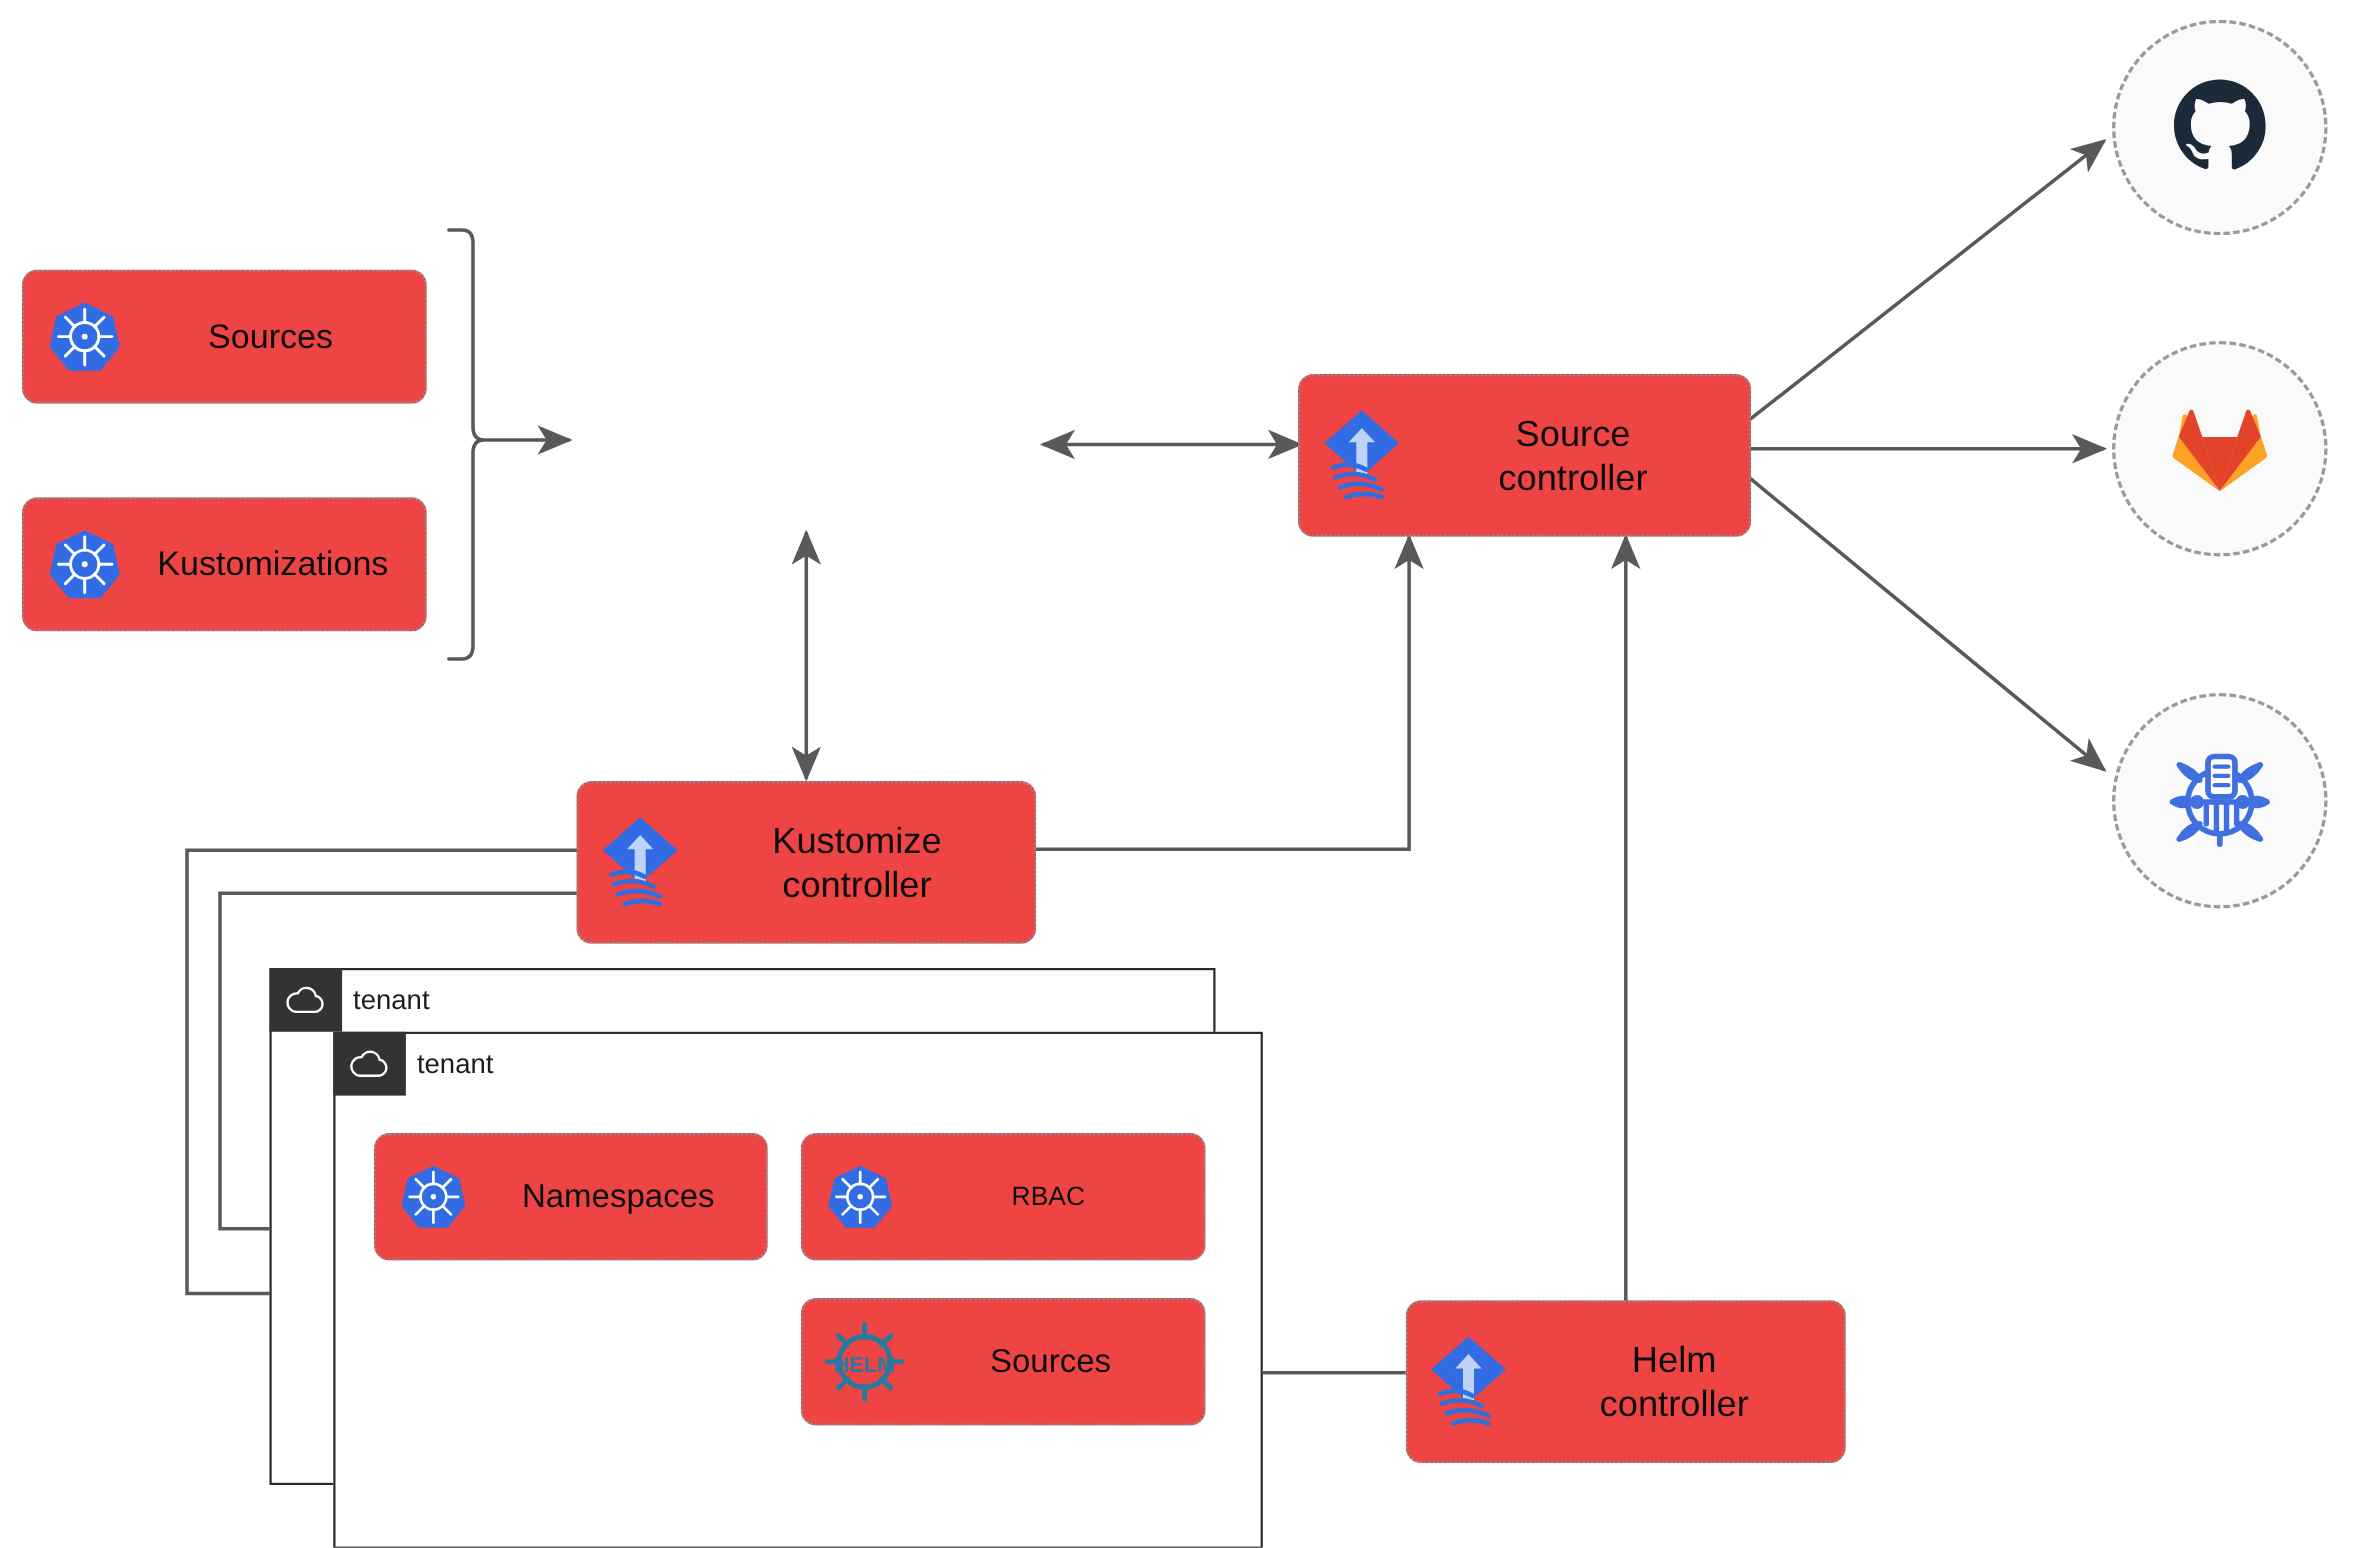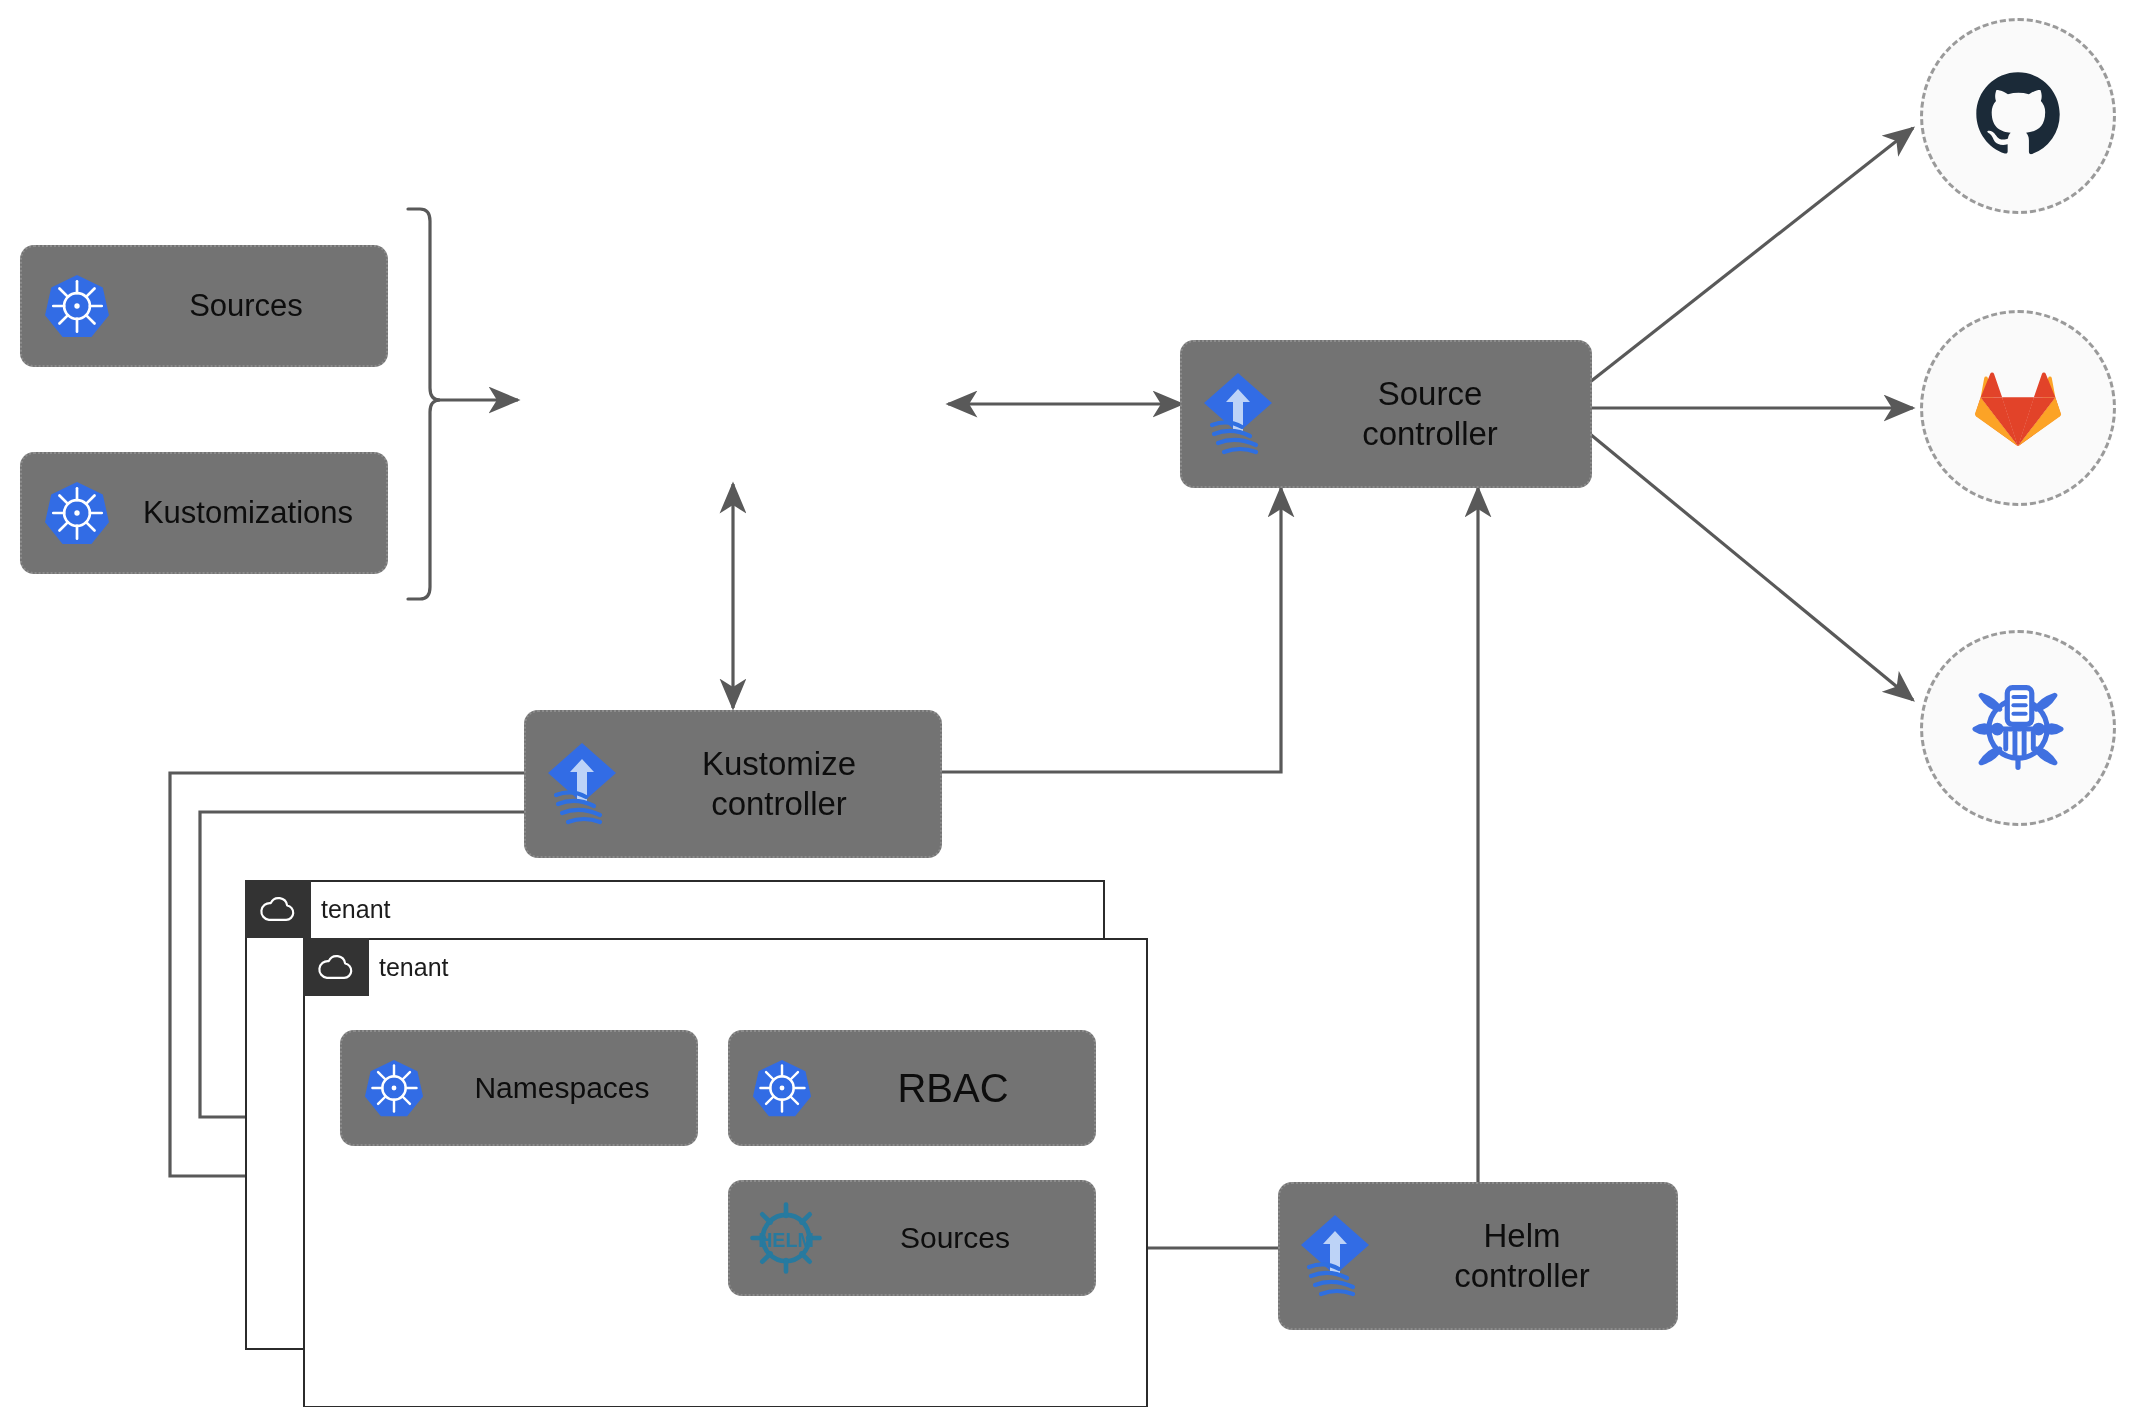--- a/index.html
+++ b/index.html
@@ -1,21 +1,21 @@
 <!DOCTYPE html>
 <html><head>
 <meta charset="utf-8">
 <style>
   html,body{margin:0;padding:0;background:#ffffff;}
   body{width:2144px;height:1407px;font-family:"Liberation Sans",sans-serif;position:relative;overflow:hidden;}
   #canvas{position:absolute;left:0;top:0;width:2144px;height:1407px;}
 
   svg.edges{position:absolute;left:0;top:0;width:2144px;height:1407px;pointer-events:none;}
 
-  .node{position:absolute;box-sizing:border-box;background:#737373;
+  .node{position:absolute;box-sizing:border-box;background:#ef4444;
         border:2.5px dotted #8c8c8c;border-radius:14px;display:flex;align-items:center;}
   .node .ico{flex:0 0 auto;display:flex;align-items:center;justify-content:center;}
   .node .lbl{flex:1 1 auto;text-align:center;color:#0d0d0d;line-height:1.22;}
 
   .tenant{position:absolute;box-sizing:border-box;background:#ffffff;border:2.5px solid #2b2b2b;}
   .tenant-bar{position:absolute;left:-2.5px;top:-2.5px;width:66px;height:58px;background:#333333;
               display:flex;align-items:center;justify-content:center;}
   .tenant-name{position:absolute;left:74px;top:0px;height:54px;display:flex;align-items:center;
                font-size:25px;color:#1c1c1c;}
 
@@ -275,21 +275,21 @@
           <line x1="32" y1="44.5" x2="32" y2="57"></line>
           <line x1="9" y1="32" x2="19.5" y2="32"></line>
           <line x1="44.5" y1="32" x2="56" y2="32"></line>
           <line x1="15" y1="15" x2="23.2" y2="23.2"></line>
           <line x1="40.8" y1="40.8" x2="49" y2="49"></line>
           <line x1="49" y1="15" x2="40.8" y2="23.2"></line>
           <line x1="23.2" y1="40.8" x2="15" y2="49"></line>
         </g>
       </svg>
     </span>
-    <span class="lbl" style="font-size:40px;padding-right:22px;">RBAC</span>
+    <span class="lbl" style="font-size:24px;padding-right:22px;">RBAC</span>
   </div>
 
 
   <div class="node" style="left:728px;top:1180px;width:368px;height:116px;">
     <span class="ico" style="width:112px;">
       <svg width="74" height="74" viewBox="0 0 64 64">
         <g stroke="#277A9F" stroke-width="4" fill="none" stroke-linecap="round">
           <circle cx="32" cy="32" r="20"></circle>
           <line x1="32" y1="3" x2="32" y2="13"></line>
           <line x1="32" y1="51" x2="32" y2="61"></line>

